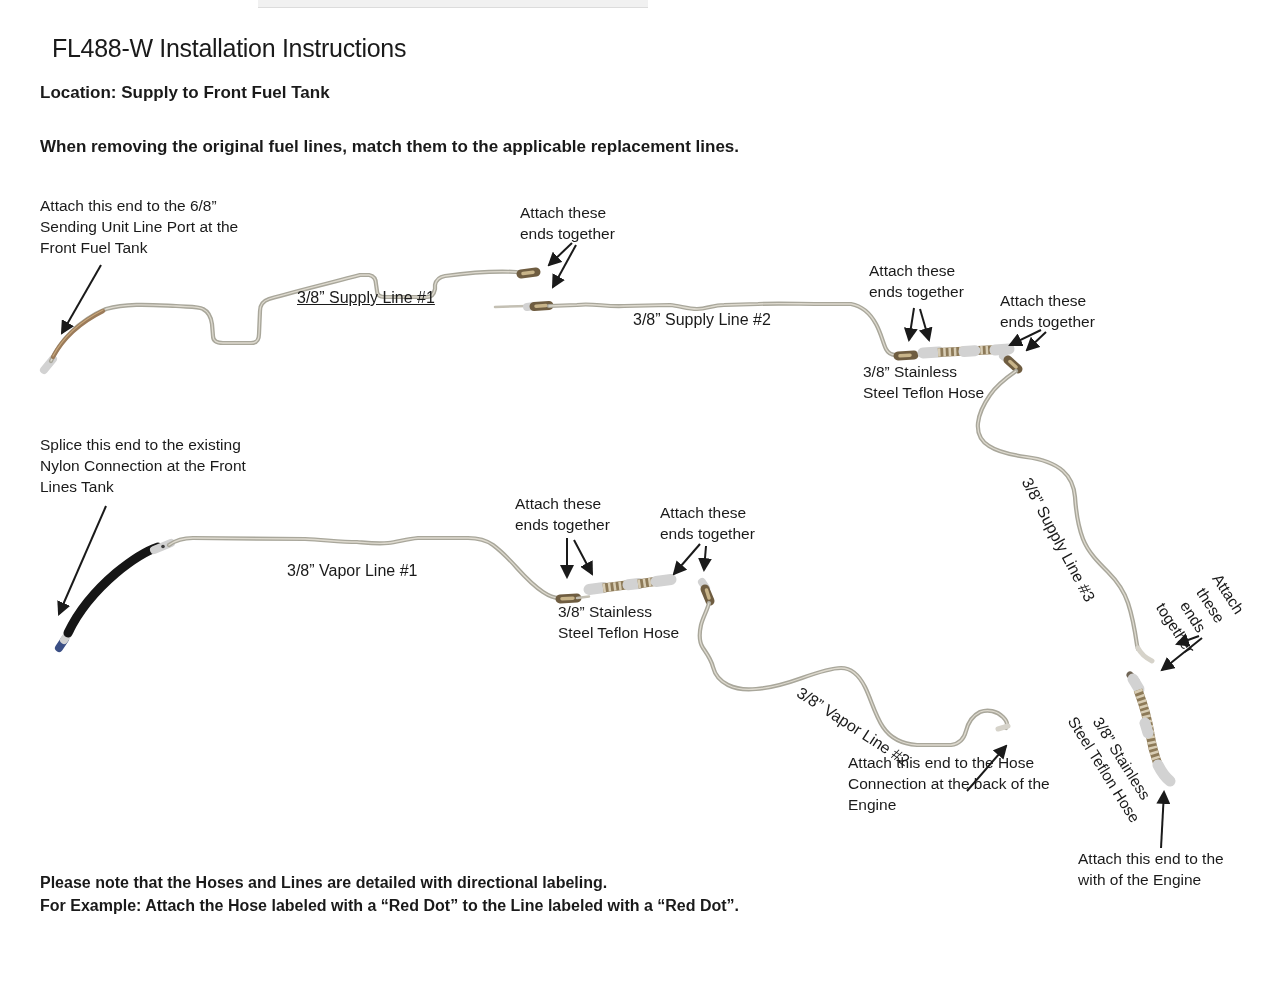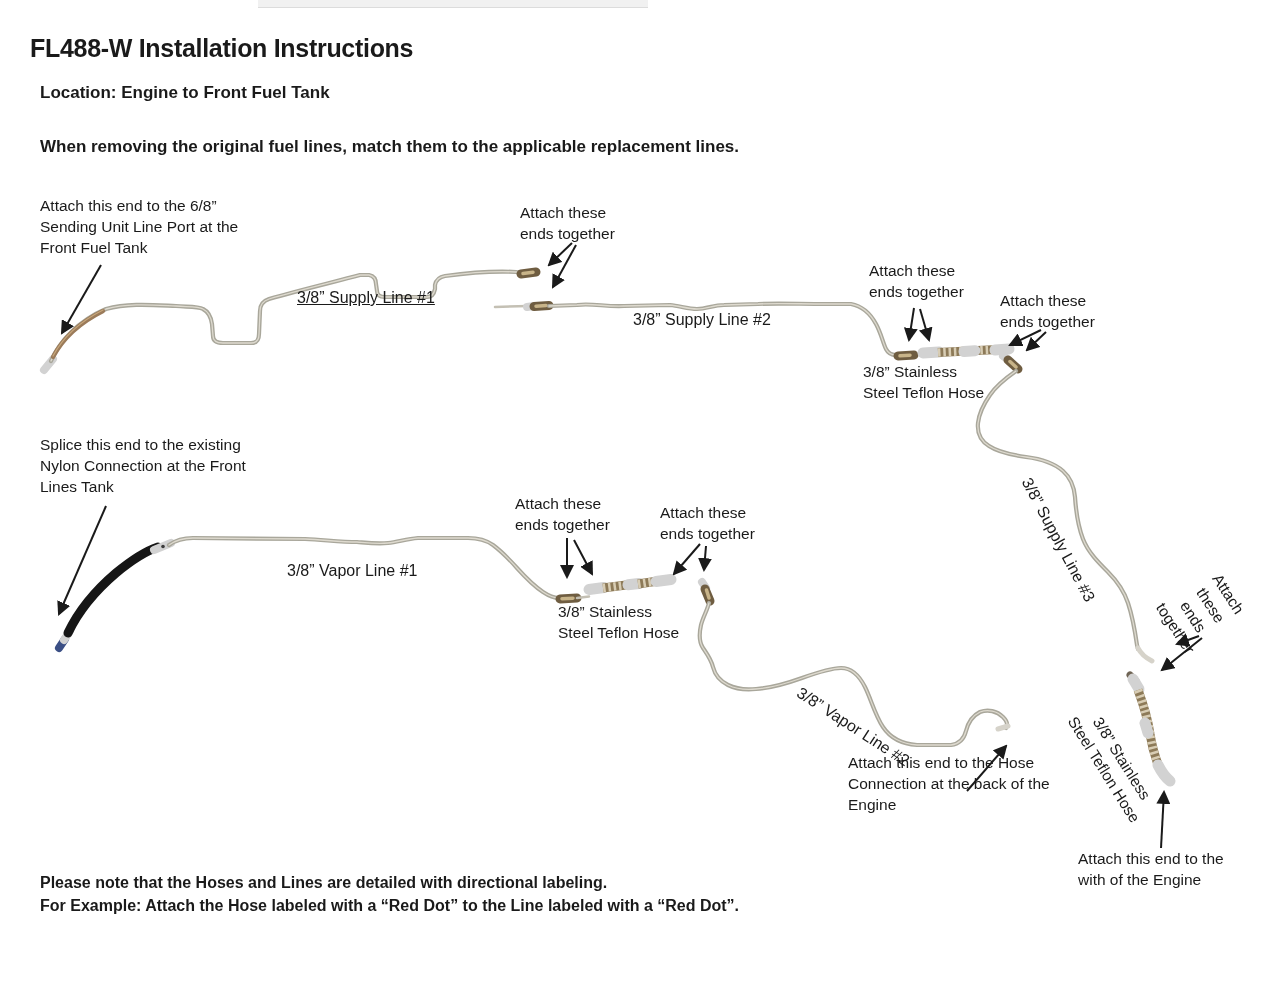--- a/index.html
+++ b/index.html
@@ -9,21 +9,21 @@
     --copper-section:#9b7b5a; --blue-tip:#3b4f85; --arrow:#1a1a1a; --top-bar:#f1f1f1;
     --tube-tip:#c4c0b4; --line-pale:#d6d3ca;
   }
   html,body{margin:0;padding:0;background:#eee;}
   .page{position:relative;width:1280px;height:989px;background:var(--background);
         font-family:"Liberation Sans",sans-serif;color:var(--text);overflow:hidden;}
   .topbar{position:absolute;left:258px;top:0;width:390px;height:7px;background:var(--top-bar);
           border-bottom:1px solid #dcdcdc;}
   .diagram-svg{position:absolute;left:0;top:0;width:1280px;height:989px;}
   .txt{position:absolute;white-space:pre-line;}
-  .title{left:30px;top:34px;font-size:25px;font-weight:bold;letter-spacing:-0.3px;}
+  .title{left:52px;top:34px;font-size:25px;font-weight:normal;letter-spacing:-0.3px;}
   .location{left:40px;top:83px;font-size:17px;font-weight:bold;}
   .intro{left:40px;top:137px;font-size:17px;font-weight:bold;}
   .ann{font-size:15.5px;line-height:21px;}
   .linelabel{font-size:16px;line-height:20px;}
   .rot{transform-origin:center center;text-align:center;}
   .note{font-size:16px;font-weight:bold;line-height:23px;}
   
   .metal{fill:none;stroke:var(--line-metal);stroke-width:4.2;stroke-linecap:round;stroke-linejoin:round;}
   .metal-hi{fill:none;stroke:var(--line-metal-highlight);stroke-width:1.3;stroke-linecap:round;stroke-linejoin:round;}
   .copper{fill:none;stroke:var(--copper-section);stroke-width:4.2;stroke-linecap:round;}
@@ -147,21 +147,21 @@
       <path class="arrow" marker-end="url(#ah)" d="M706,546 L704,570"></path>
       <path class="arrow" marker-end="url(#ah)" d="M1199,636 L1177,644"></path>
       <path class="arrow" marker-end="url(#ah)" d="M1202,638 L1162,670"></path>
       <path class="arrow" marker-end="url(#ah)" d="M967,791 L1006,746"></path>
       <path class="arrow" marker-end="url(#ah)" d="M1161,848 L1164,792"></path>
       <path class="arrow" marker-end="url(#ah)" d="M106,506 L59,614"></path>
     </g>
   </svg>
 
   <div class="txt title">FL488-W Installation Instructions</div>
-  <div class="txt location">Location: Engine to Front Fuel Tank</div>
+  <div class="txt location">Location: Supply to Front Fuel Tank</div>
   <div class="txt intro">When removing the original fuel lines, match them to the applicable replacement lines.</div>
 
   <div class="txt ann" style="left:40px;top:195px;">Attach this end to the 6/8”
 Sending Unit Line Port at the
 Front Fuel Tank</div>
   <div class="txt ann" style="left:520px;top:202px;">Attach these
 ends together</div>
   <div class="txt ann" style="left:869px;top:260px;">Attach these
 ends together</div>
   <div class="txt ann" style="left:1000px;top:290px;">Attach these

